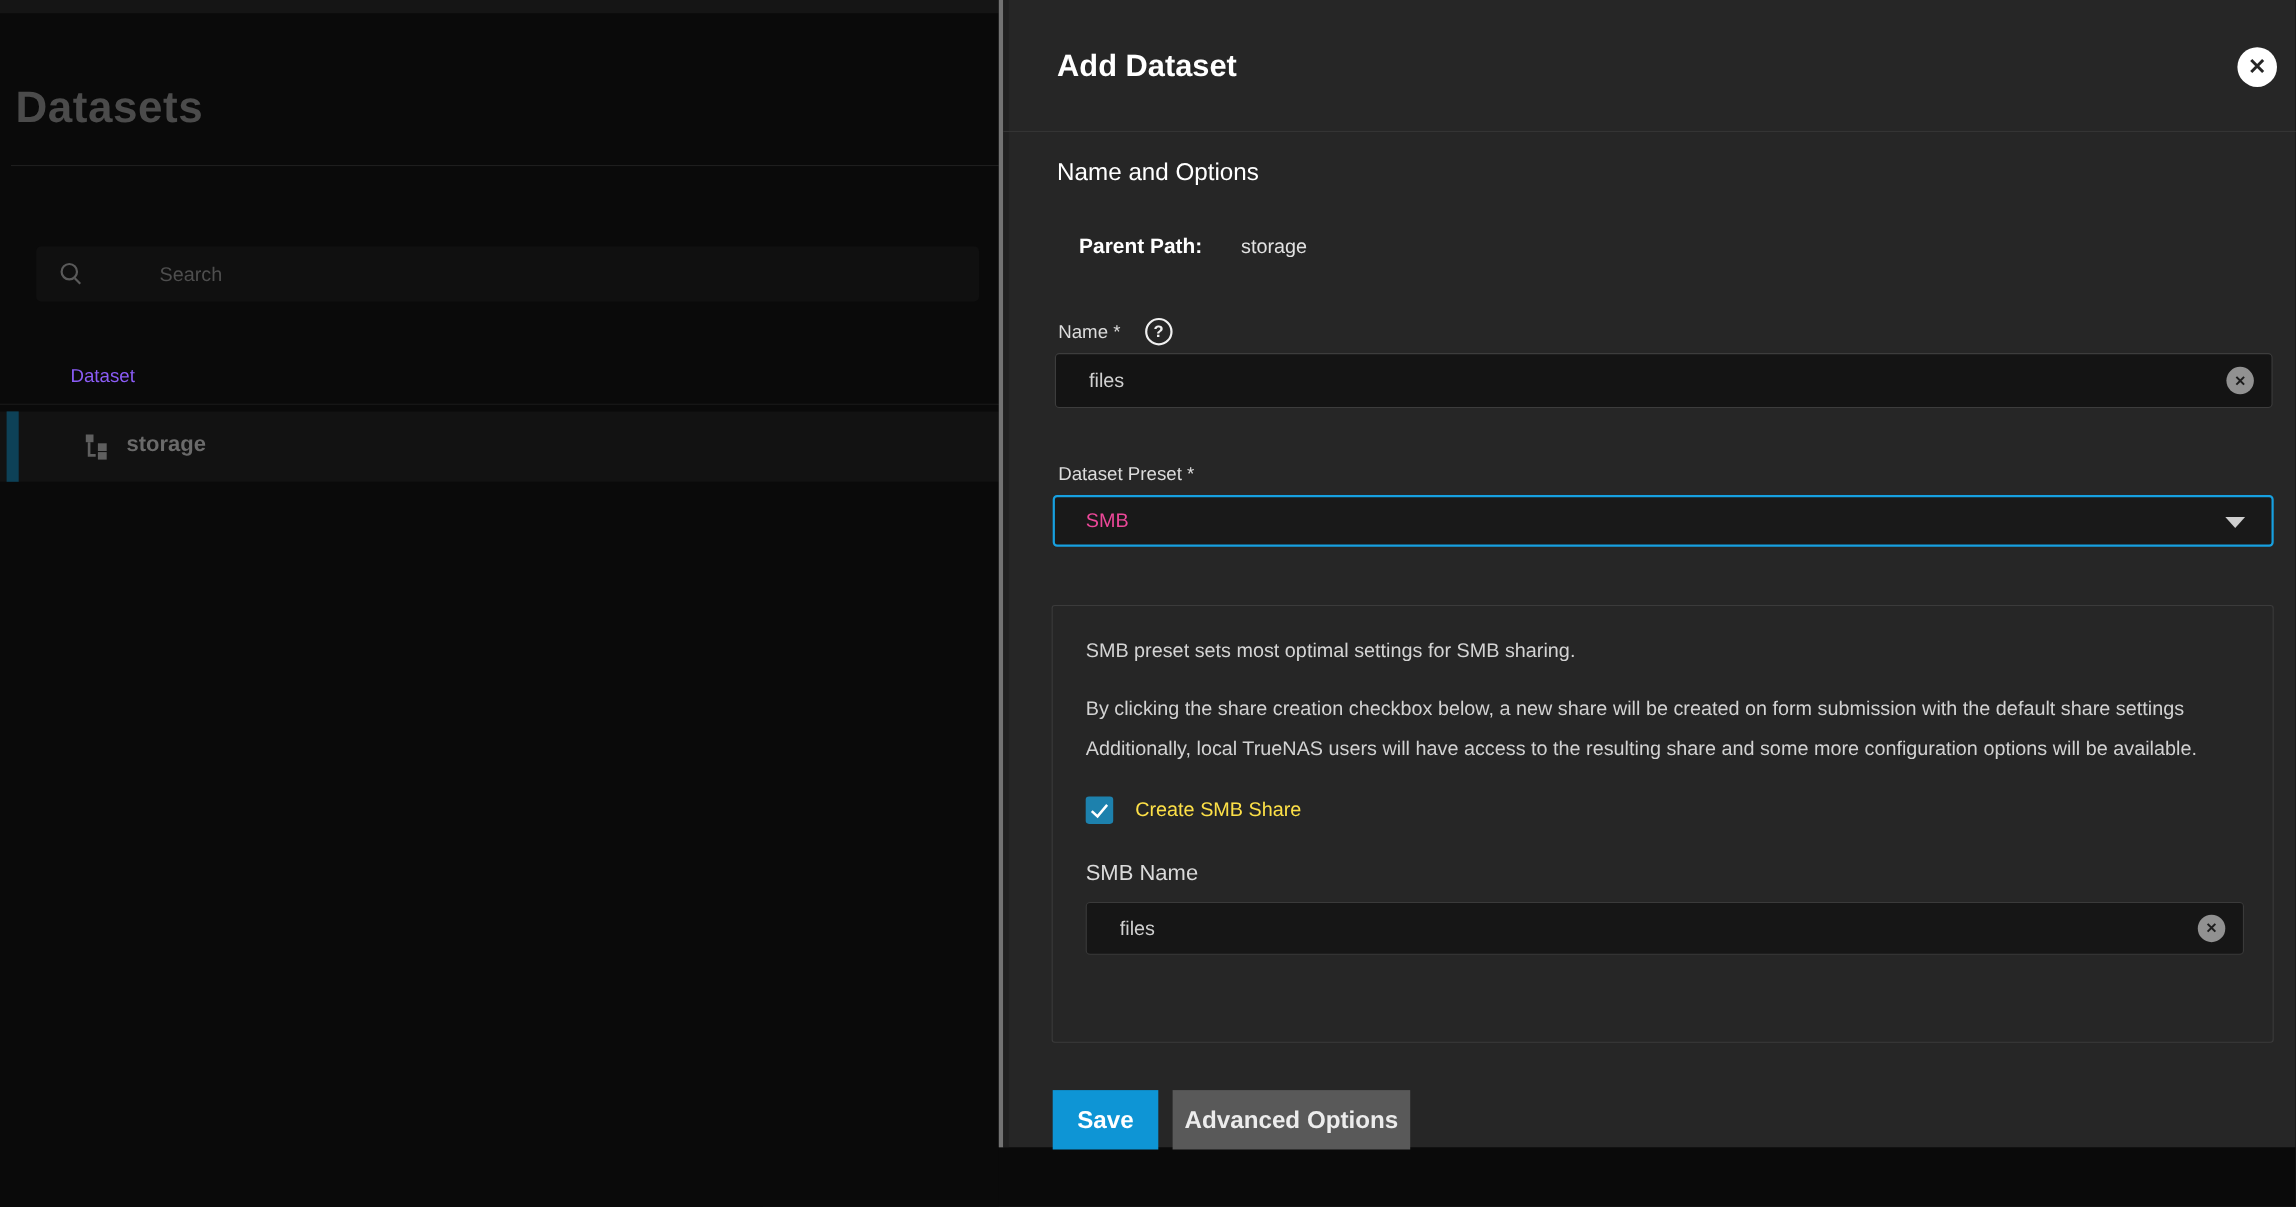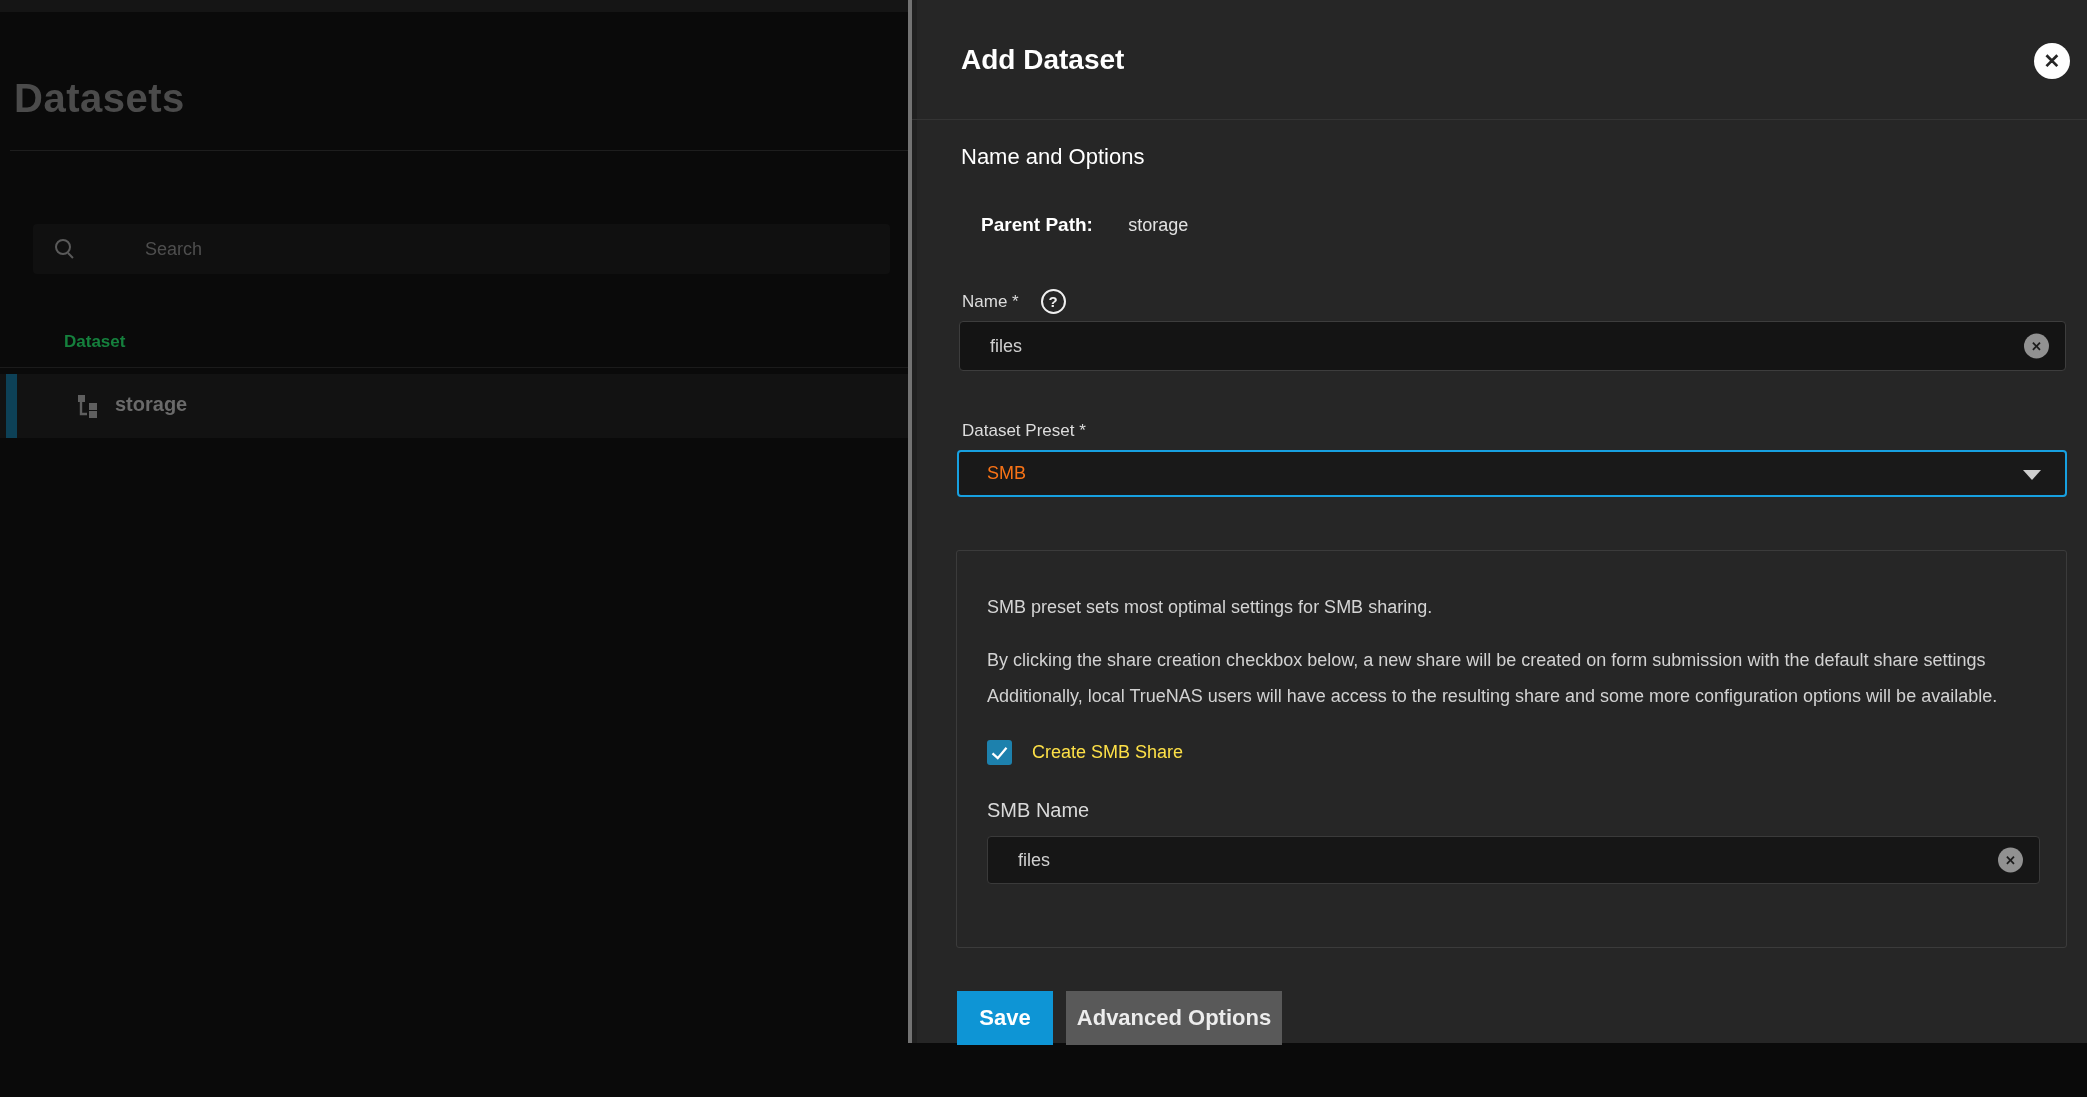--- a/index.html
+++ b/index.html
@@ -41,21 +41,21 @@
     font-family: "Liberation Sans", sans-serif;
     font-size: 18px; color: #9a9a9a; padding-left: 26px;
   }
   .search-input::placeholder { color: #4e4e4e; }
 
   .table-header {
     position: absolute; left: 0; top: 320px; width: 908px; height: 48px;
     border-bottom: 1px solid #1b1b1b;
   }
   .table-header-label {
-    position: absolute; left: 64px; top: 12px; font-size: 17px; color: #15803d; font-weight: 700;
+    position: absolute; left: 64px; top: 12px; font-size: 17px; color: #8b5cf6; font-weight: 400;
   }
   .tree-row {
     position: absolute; left: 0; top: 374px; width: 908px; height: 64px;
     background: #121212; cursor: pointer;
   }
   .tree-row-accent { position: absolute; left: 6px; top: 0; width: 11px; height: 64px; background: #0d4157; }
   .tree-row-icon { position: absolute; left: 76px; top: 20px; width: 24px; height: 24px; }
   .tree-row-label {
     position: absolute; left: 115px; top: 19px; font-size: 20px; font-weight: 600; color: #6a6a6a;
   }
@@ -113,32 +113,32 @@
     font-size: 13px; font-weight: bold; color: #1c1c1c; line-height: 1;
   }
   .name-field { top: 321px; }
 
   .preset-label { position: absolute; left: 50px; top: 421px; }
   .select-field {
     position: absolute; left: 45px; top: 450px; width: 1110px; height: 47px;
     background: #191919; border: 2px solid #17a0e0; border-radius: 4px;
     display: flex; align-items: center; cursor: pointer;
   }
-  .select-value { font-size: 18px; color: #f97316; padding-left: 28px; }
+  .select-value { font-size: 18px; color: #ec4899; padding-left: 28px; }
   .select-caret {
     position: absolute; right: 24px; top: 50%; transform: translateY(-40%);
     width: 0; height: 0;
     border-left: 9px solid transparent; border-right: 9px solid transparent;
     border-top: 10px solid #cfcfcf;
   }
 
   .info-box {
     position: absolute; left: 44px; top: 550px; width: 1111px; height: 398px;
     border: 1px solid #3b3b3b; border-radius: 3px;
-    padding: 46px 30px;
+    padding: 30px 30px;
   }
   .info-line { font-size: 18px; color: #d4d4d4; }
   .info-paragraph {
     margin-top: 24px; font-size: 18px; color: #d2d2d2;
     line-height: 36px; max-width: 1020px;
   }
   .checkbox-row { margin-top: 26px; display: flex; align-items: center; cursor: pointer; }
   .checkbox {
     width: 25px; height: 25px; background: #1d81ad; border-radius: 3px; flex: none;
     display: flex; align-items: center; justify-content: center; cursor: pointer;

